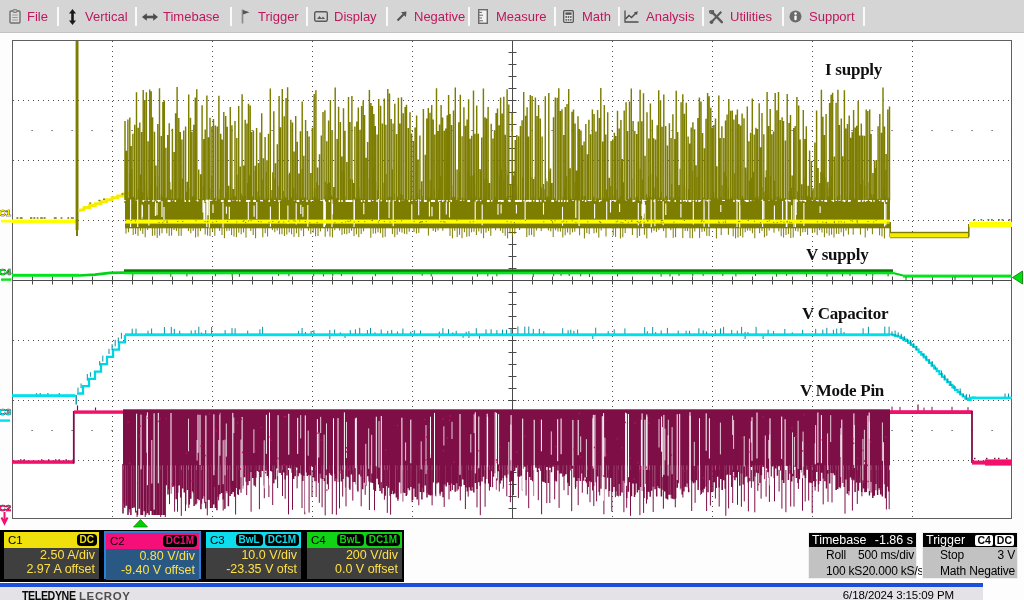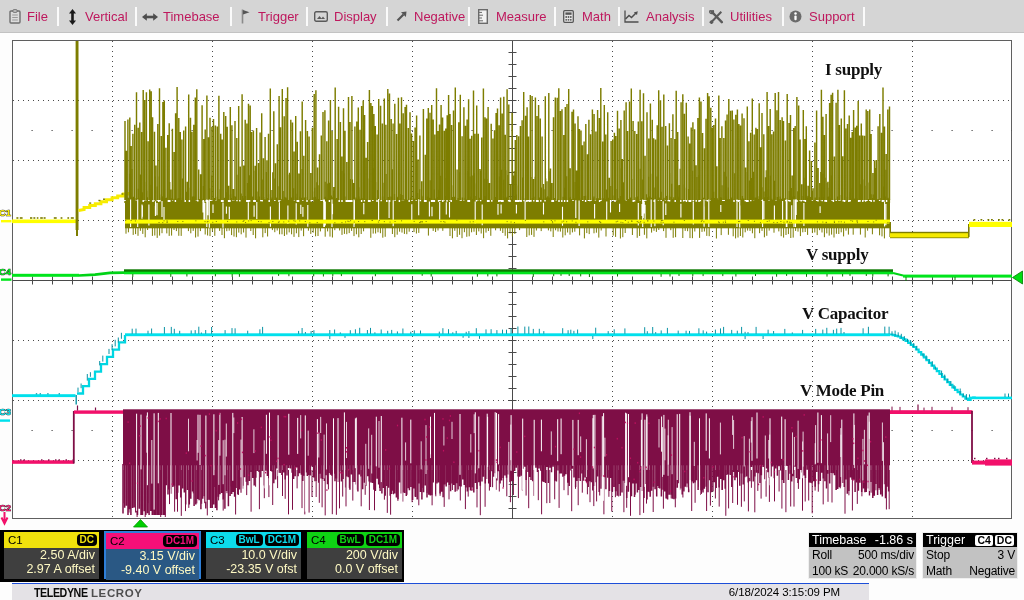--- a/index.html
+++ b/index.html
@@ -6,26 +6,26 @@
 .mi {position:absolute;top:0;height:33px;display:flex;align-items:center}
 .mt {position:absolute;top:0;height:33px;line-height:33px;font-size:13px;color:#be185d}
 .sep {position:absolute;top:7px;height:19px;width:2px;background:#fafafa}
 #plot {position:absolute;left:0;top:0}
 #chstrip {position:absolute;left:0;top:530px;width:404px;height:52px;background:#000}
 .chb {position:absolute;top:1px;width:97px;height:48px;background:#3f3f3f}
 .chh {height:16px;display:flex;align-items:center;justify-content:space-between;padding:0 2px 0 4px}
 .chn {font-size:11.5px;color:#000}
 .bdgs {display:flex;gap:2px}
 .bdg {background:#000;font-size:10px;font-weight:bold;border-radius:4px;padding:0 3px;height:12px;line-height:12px;display:inline-block}
-.chv {height:31px;color:#fef9c3;font-size:12.5px;text-align:right;padding:1px 4px 0 0;line-height:13.5px}
+.chv {height:31px;color:#fde047;font-size:12.5px;text-align:right;padding:1px 4px 0 0;line-height:13.5px}
 .tbox {position:absolute;top:532px;height:47px;border:1px solid #efefef;background:#c2c2c2;font-size:12.5px;white-space:nowrap}
 .tbh {height:14px;background:#000;color:#fff;display:flex;justify-content:space-between;align-items:center;padding:0 3px;font-size:12.5px}
-.tbr {display:flex;justify-content:space-between;padding:0 2px 0 3px;height:16px;line-height:16px;color:#000;font-size:12px;letter-spacing:-0.2px}
+.tbr {display:flex;justify-content:space-between;padding:0 2px 0 17px;height:16px;line-height:16px;color:#000;font-size:12px;letter-spacing:-0.2px}
 .wbdg {background:#fff;color:#000;font-size:10.5px;font-weight:bold;border-radius:2px;padding:0 2px;height:11px;line-height:11px;display:inline-block}
-#botbar {position:absolute;left:12px;top:583px;width:857px;height:17px;background:#e4e2e6;border-top:1px solid #1d4ed8}
+#botbar {position:absolute;left:0;top:583px;width:983px;height:17px;background:#e4e2e6;border-top:4px solid #1d4ed8}
 #logoT {position:absolute;left:22px;top:0;font-size:13px;font-weight:bold;letter-spacing:-0.5px;color:#0a0a0a;line-height:17px;transform:scaleX(0.82);transform-origin:left}
 #logoL {position:absolute;left:79px;top:0;font-size:11.5px;font-weight:bold;letter-spacing:0.6px;color:#4e4e4e;line-height:18px}
 #date {position:absolute;right:29px;top:0;font-size:11.5px;color:#000;line-height:17px;letter-spacing:-0.1px}
 </style></head>
 <body>
 <svg id="plot" width="1024" height="600" viewBox="0 0 1024 600">
 <rect x="12.5" y="40.5" width="999" height="478" fill="#ffffff" stroke="#5f5f5f" stroke-width="1"></rect>
 <line x1="112.5" y1="41" x2="112.5" y2="519" stroke="#4a4a4a" stroke-width="1" stroke-dasharray="1 4"></line>
 <line x1="212.5" y1="41" x2="212.5" y2="519" stroke="#4a4a4a" stroke-width="1" stroke-dasharray="1 4"></line>
 <line x1="312.5" y1="41" x2="312.5" y2="519" stroke="#4a4a4a" stroke-width="1" stroke-dasharray="1 4"></line>
@@ -734,21 +734,21 @@
       </div>
     </div>
     <div class="chb" style="left:104px;border:2px solid #2e7fd8;">
 <div class="chh" style="background:#f50f78">
         <span class="chn">C2</span>
         <span class="bdgs">
           <span class="bdg" style="color:#f50f78">DC1M</span>
         </span>
       </div>
 <div class="chv" style="background:#2a5884">
-        <div>3.15 V/div</div>
+        <div>0.80 V/div</div>
         <div>-9.40 V offset</div>
       </div>
     </div>
     <div class="chb" style="left:205px;border:1px solid #000;">
 <div class="chh" style="background:#0cdcec">
         <span class="chn">C3</span>
         <span class="bdgs">
           <span class="bdg" style="color:#0cdcec">BwL</span>
           <span class="bdg" style="color:#0cdcec">DC1M</span>
         </span>

